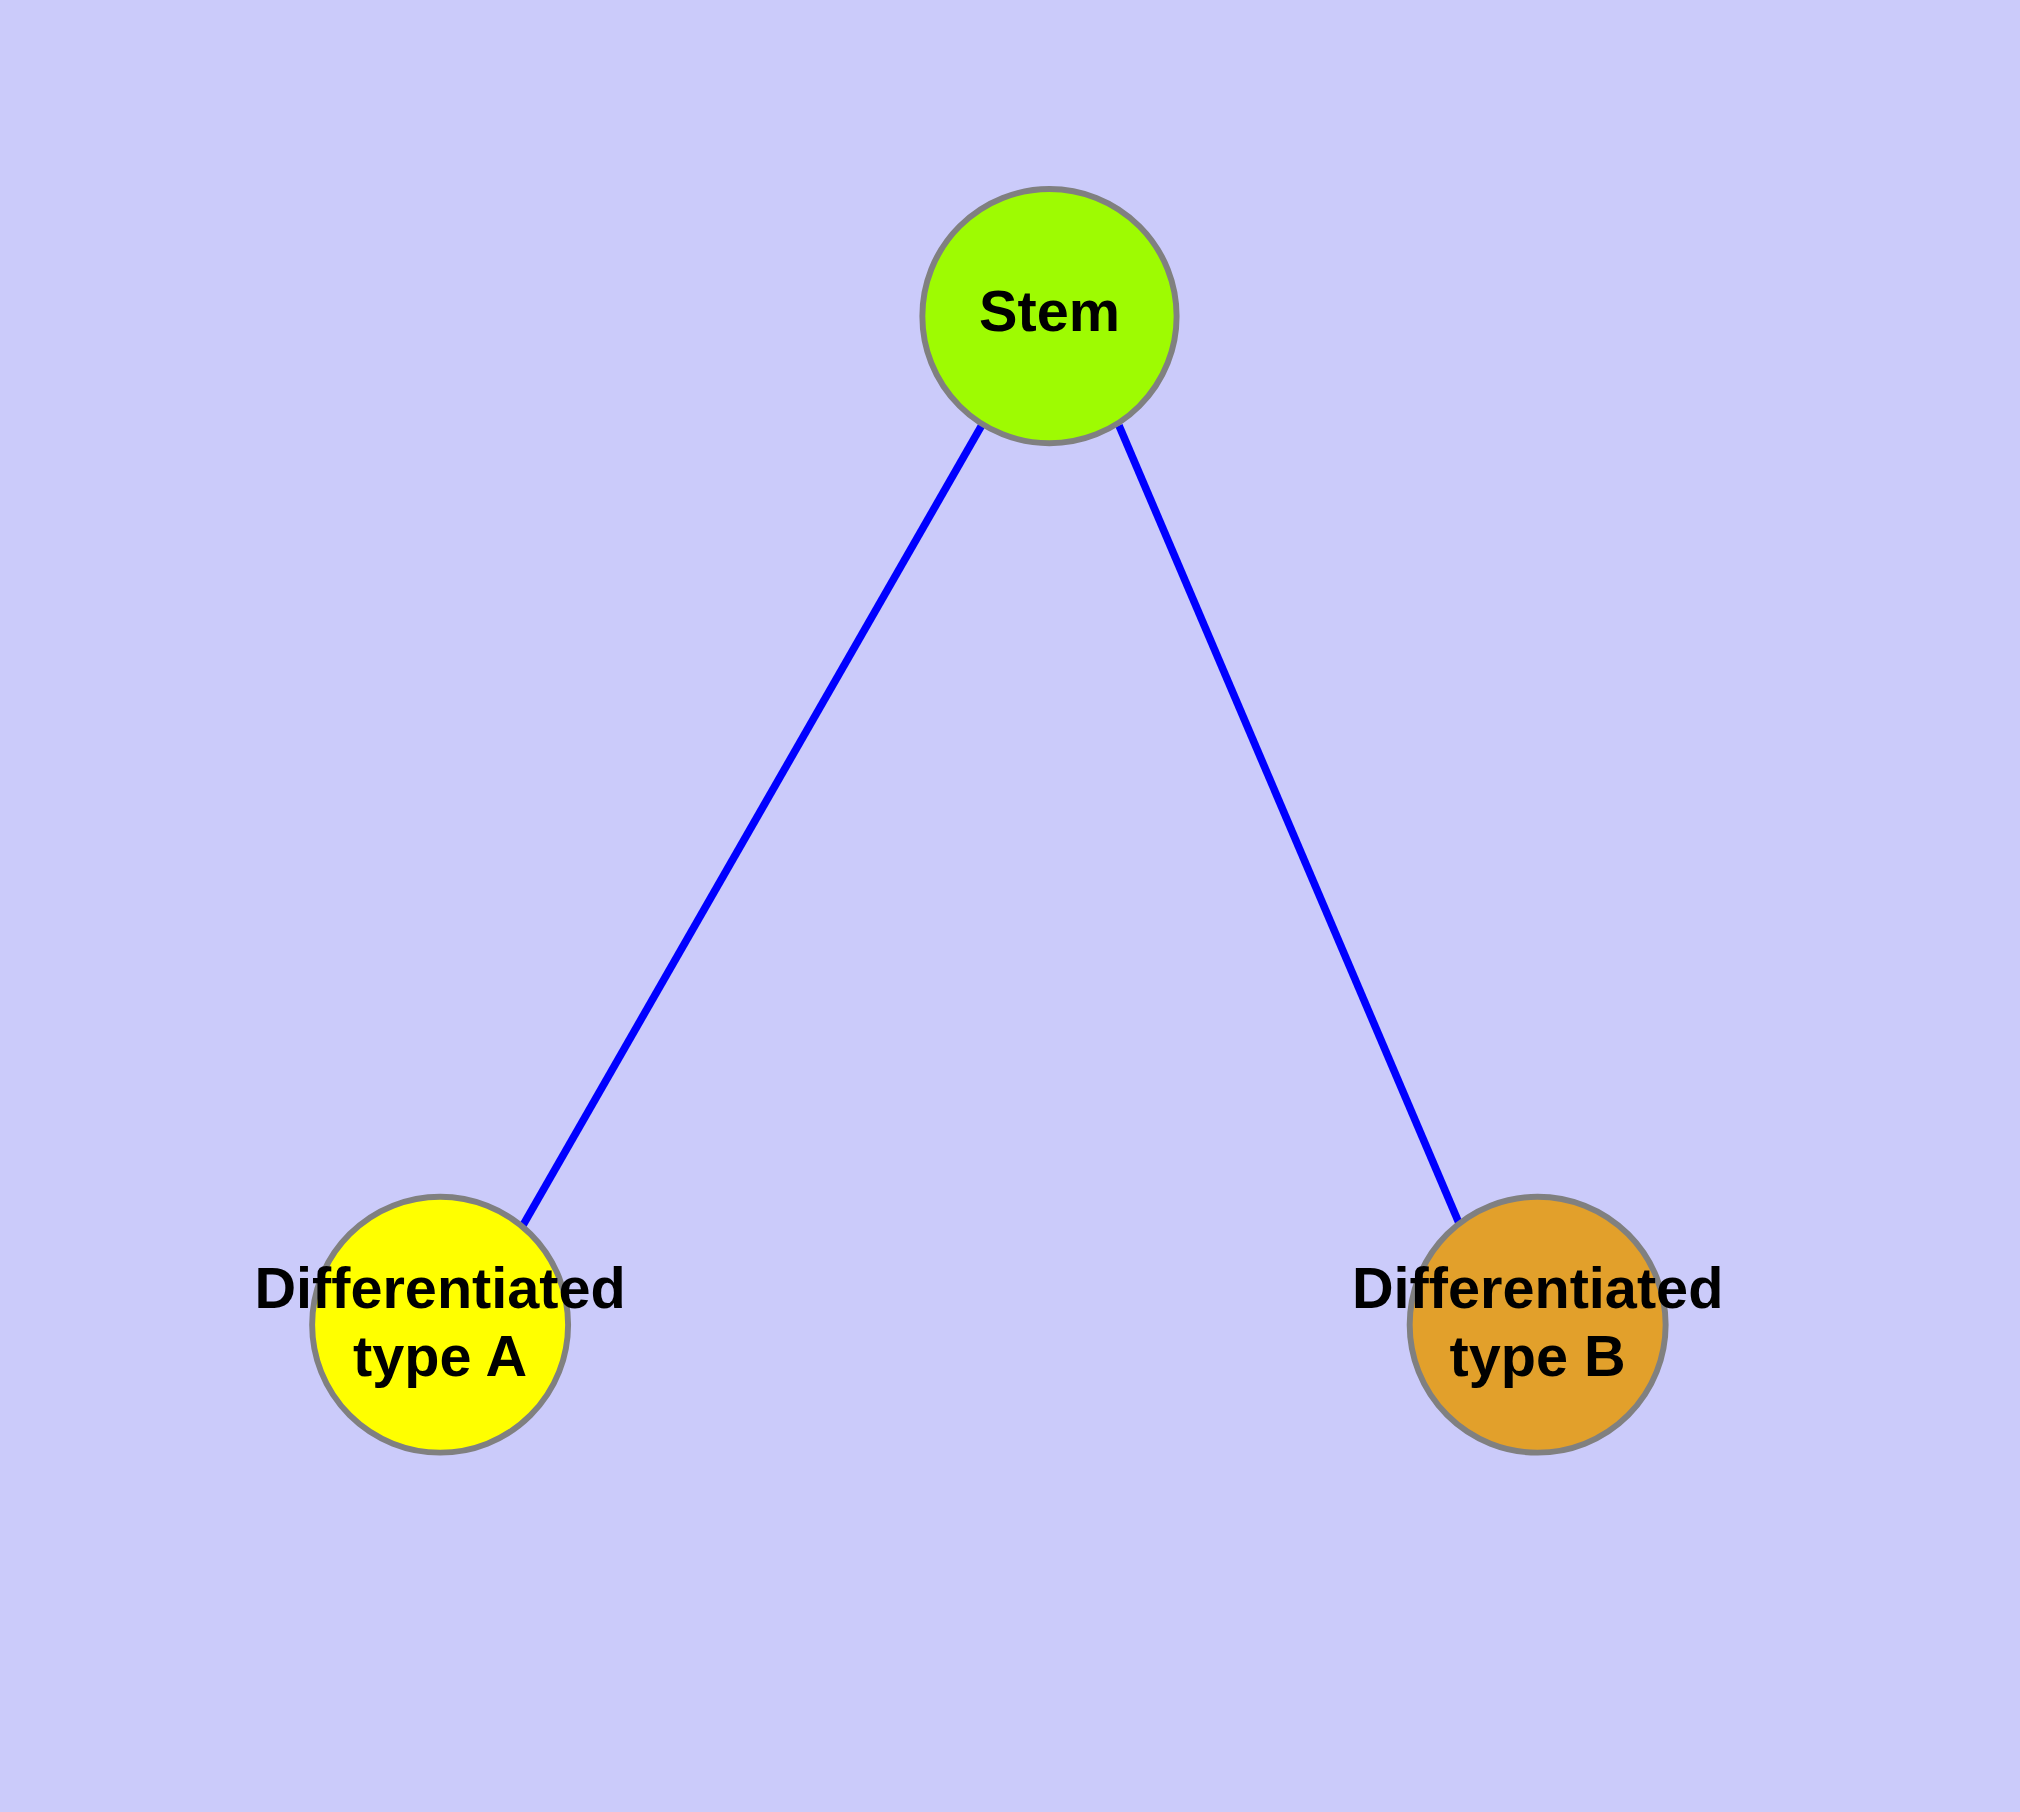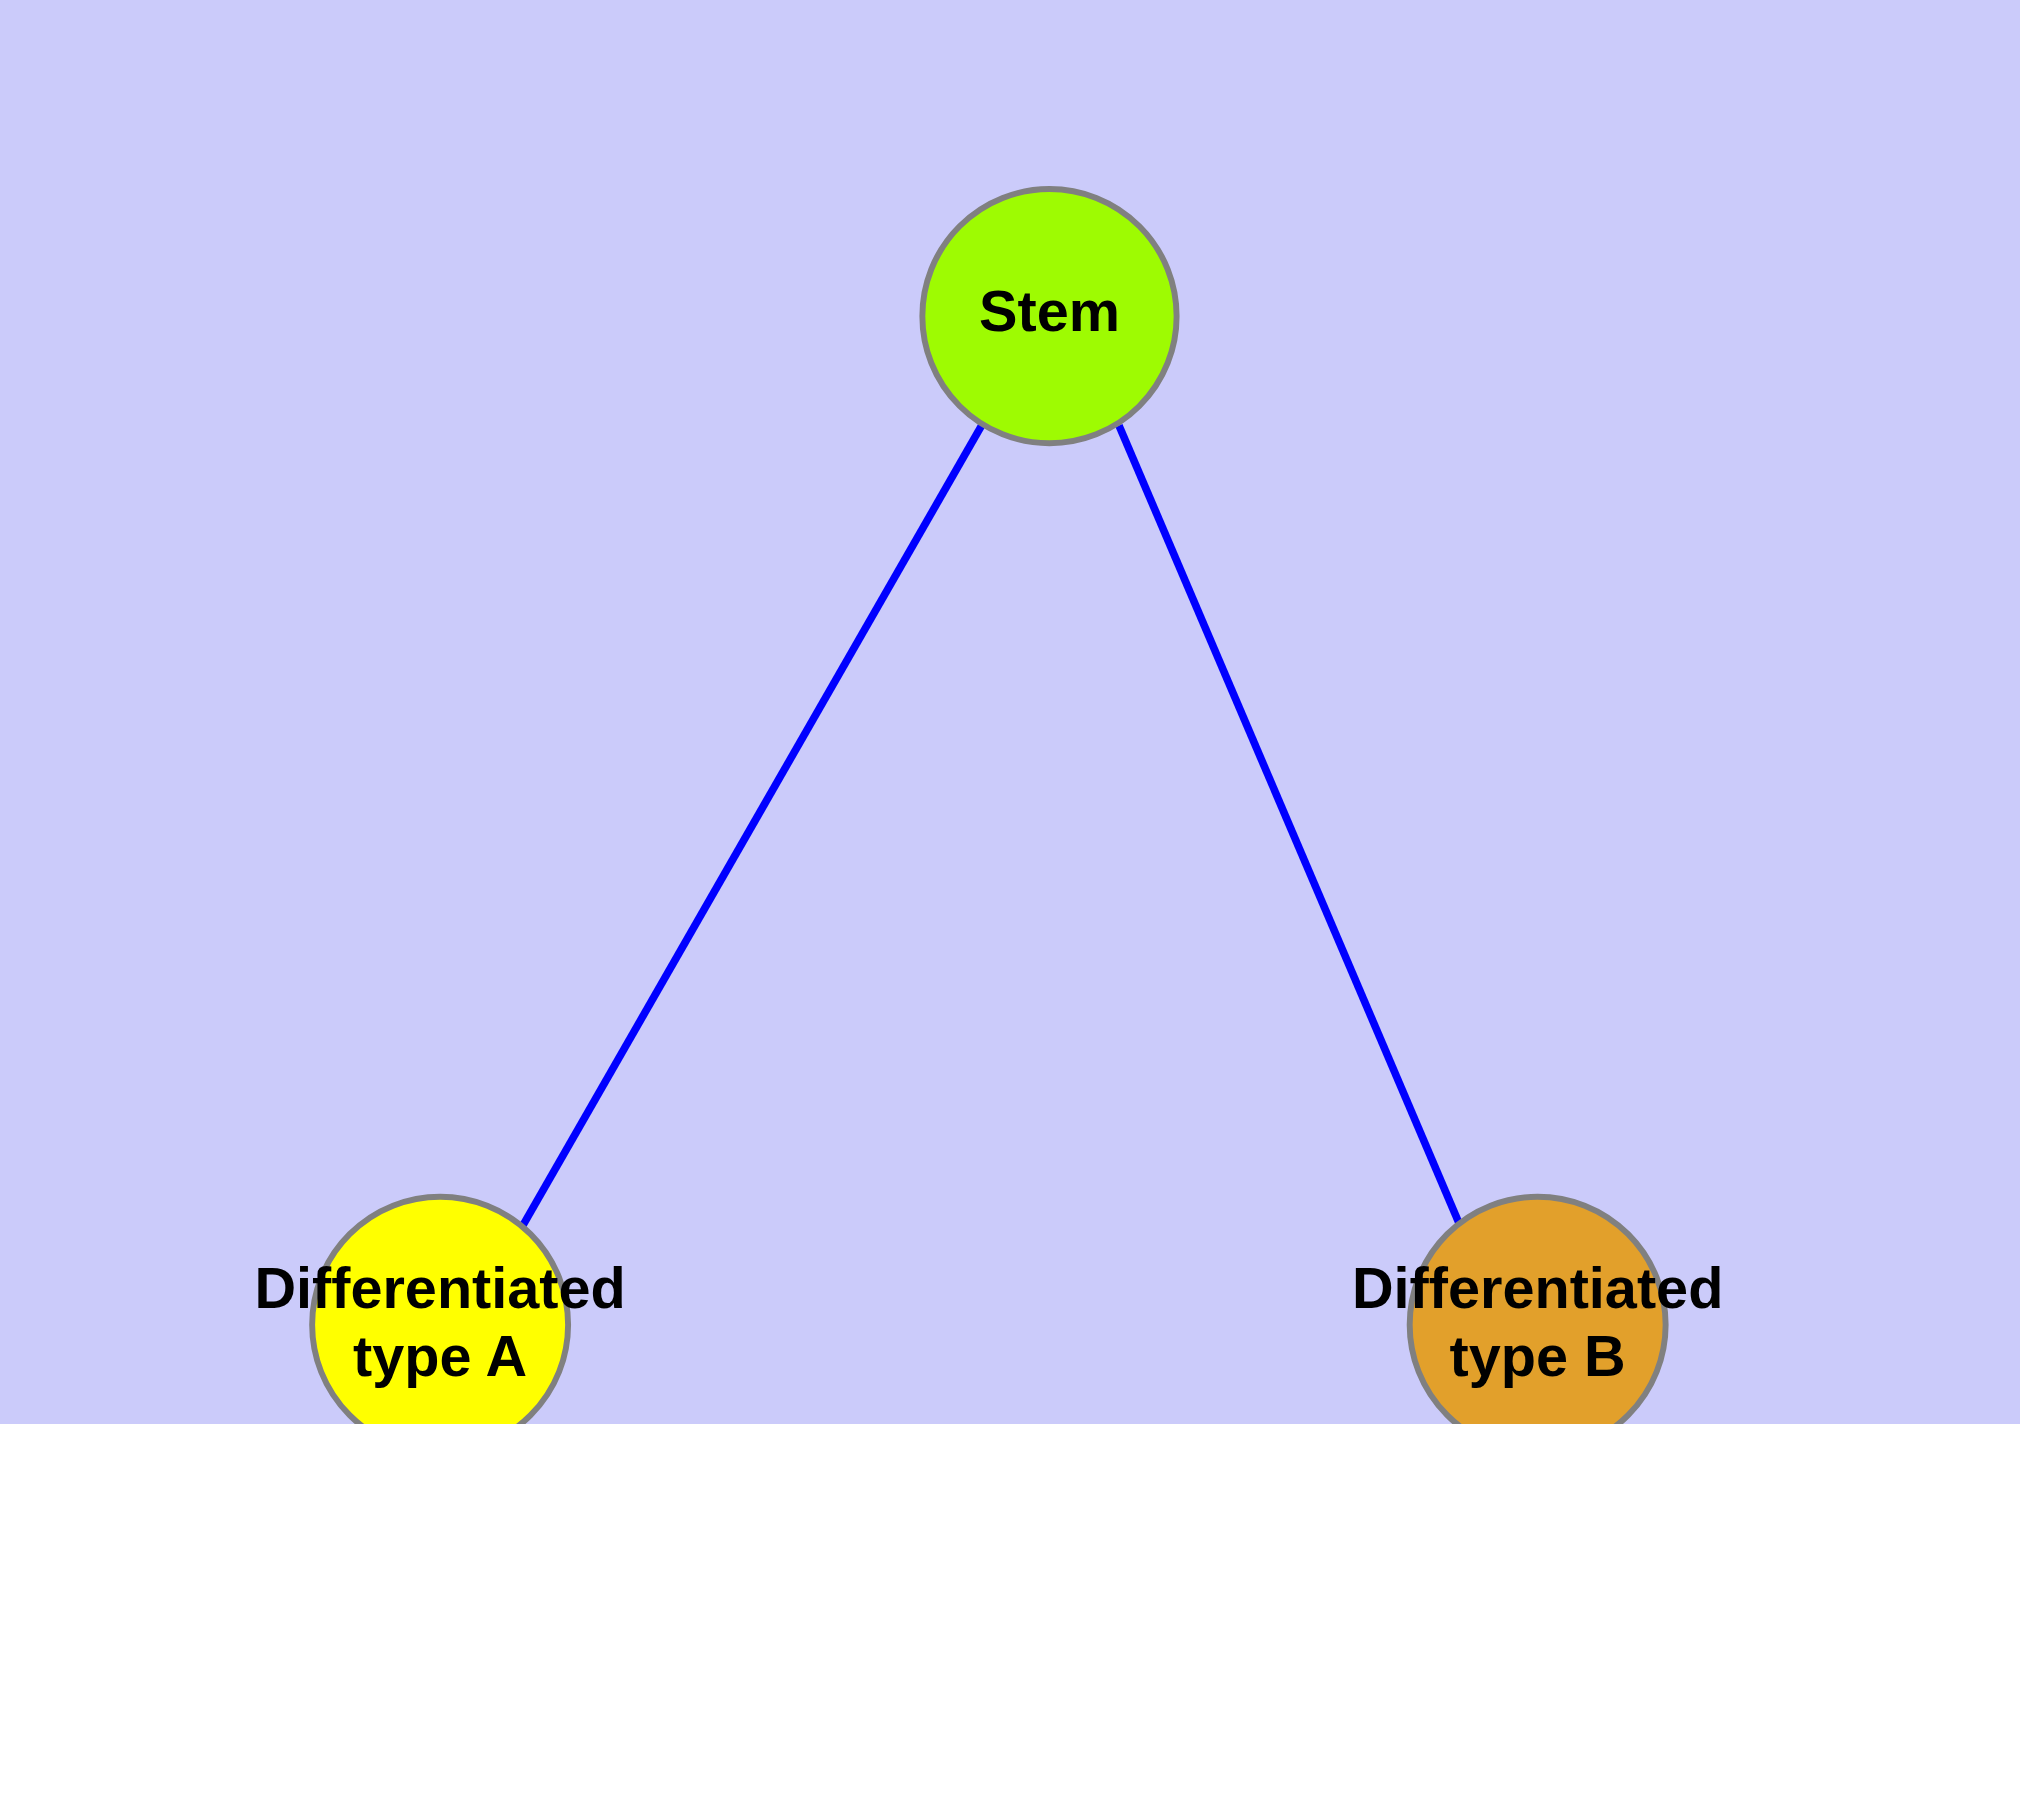--- a/index.html
+++ b/index.html
@@ -27,21 +27,21 @@
     font-weight: bold;
     fill: #000000;
     text-anchor: middle;
     dominant-baseline: middle;
     white-space: pre;
   }
 </style>
 </head>
 <body>
 
-<div id="canvas" style="background: rgb(203, 203, 250); width: 2021px; height: 1424px; text-align: right;">
+<div id="canvas" style="background: rgb(203, 203, 250); width: 2021px; height: 1812px; text-align: right;">
   <svg id="graph-svg" viewBox="0 0 2384 2138" xmlns="http://www.w3.org/2000/svg">
     <rect id="bg-rect" x="0" y="0" width="2384" height="2138" fill="#cbcbfa"></rect>
 
     <g id="edge-layer">
       <line id="edge-0" x1="1158" y1="502" x2="616" y2="1447" stroke="#0000ff" stroke-width="9" stroke-linecap="butt"></line>
       <line id="edge-1" x1="1320" y1="502" x2="1722" y2="1445" stroke="#0000ff" stroke-width="9" stroke-linecap="butt"></line>
     </g>
 
     <g id="node-layer">
       <g id="node-group-0">

